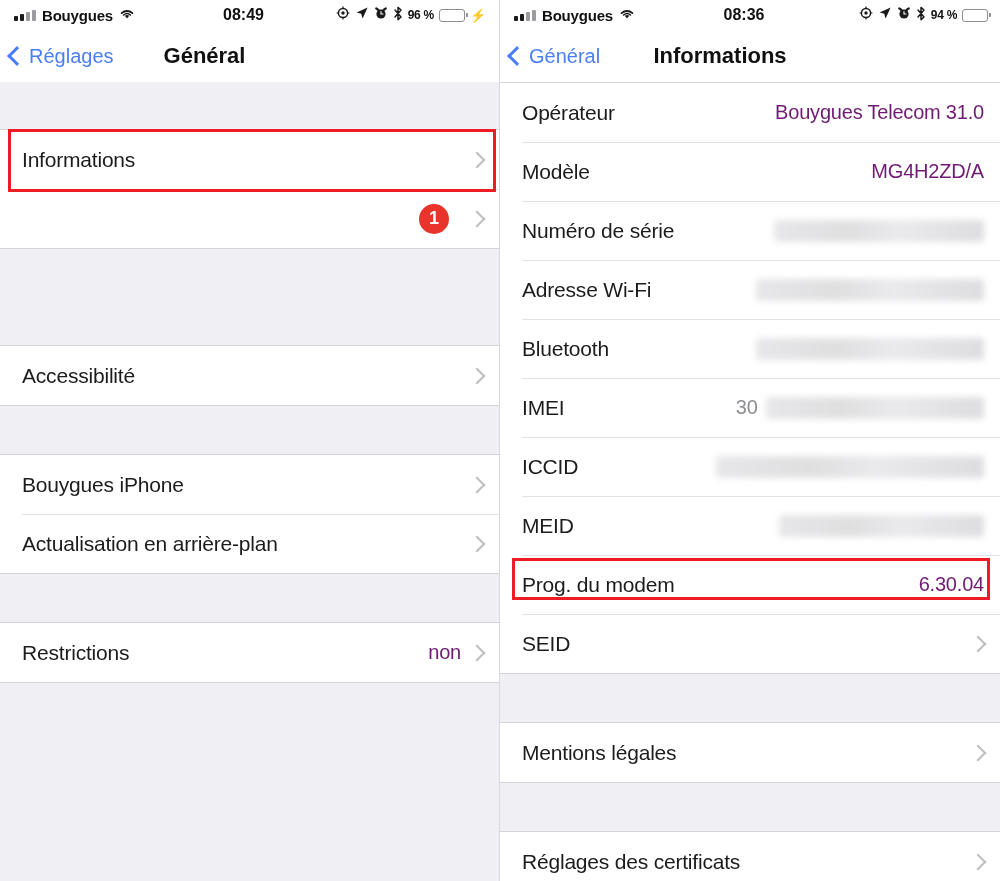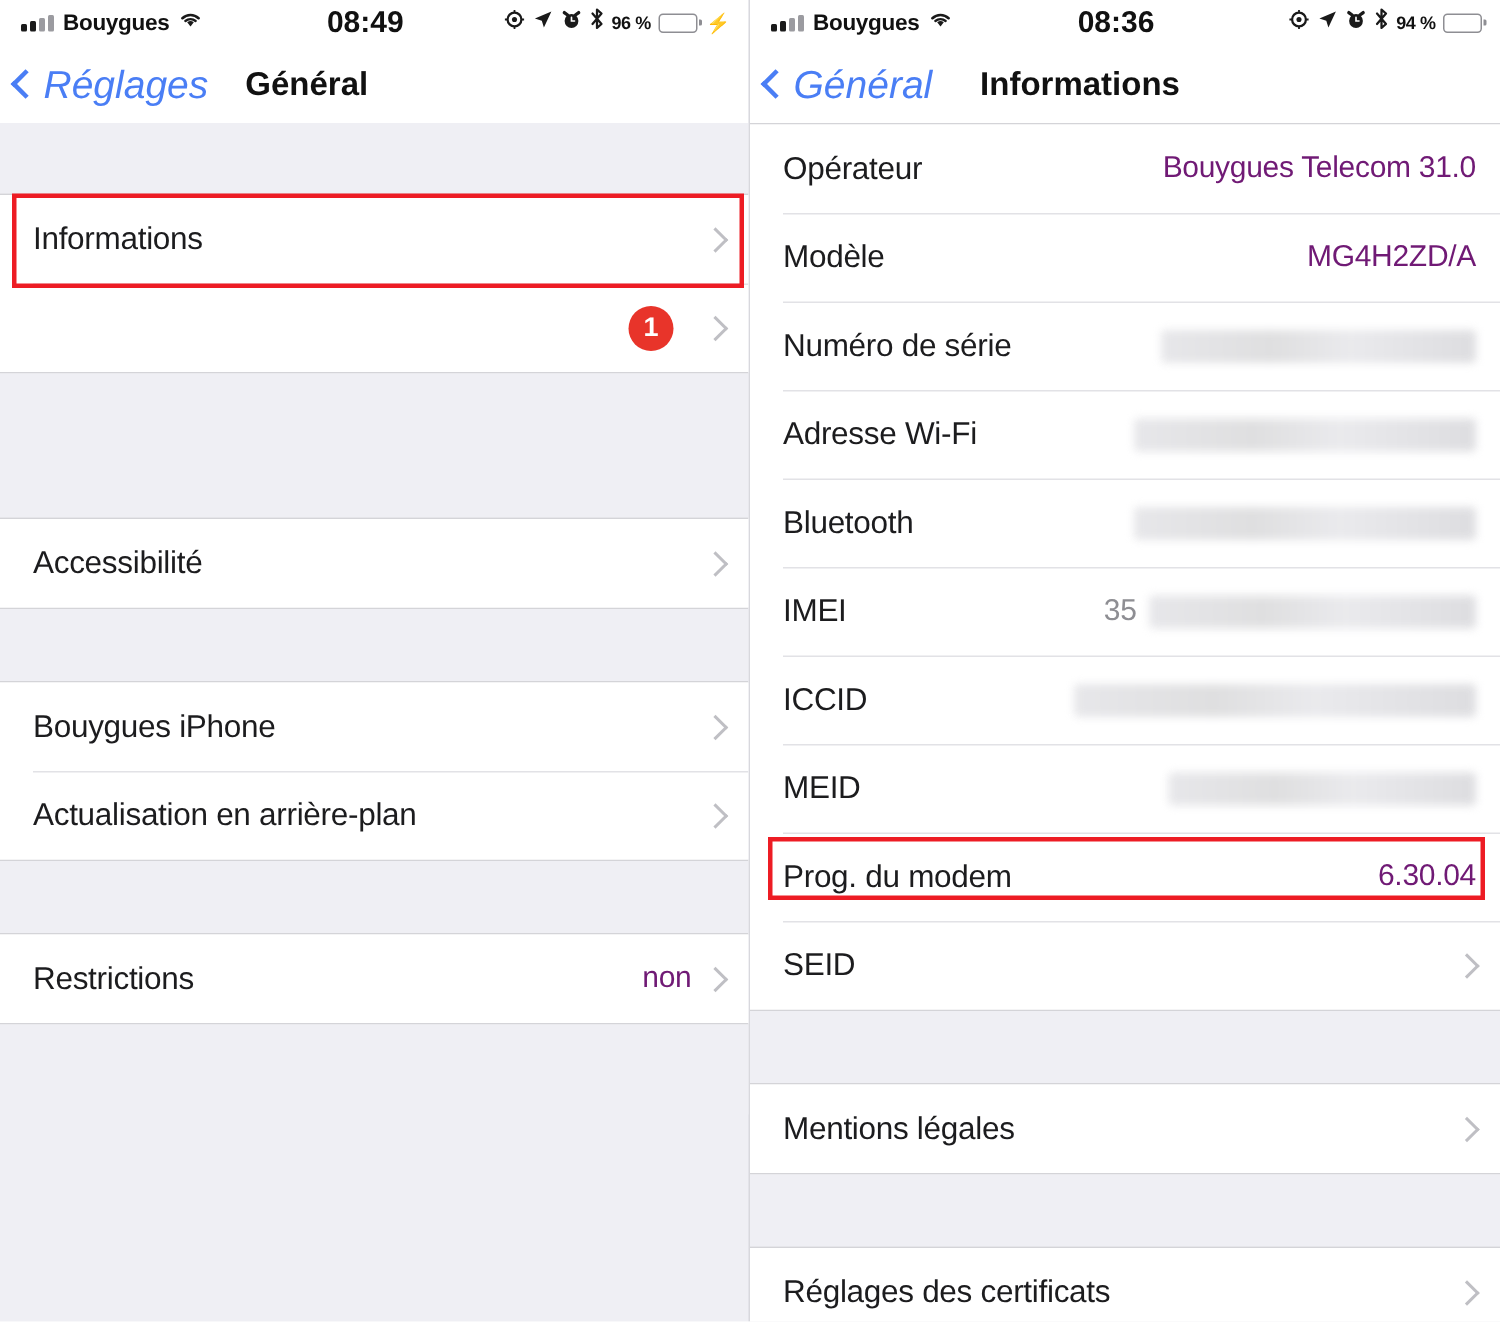--- a/index.html
+++ b/index.html
@@ -60,21 +60,21 @@
   .signal-dots i:nth-child(1) { height: 5px; }
   .signal-dots i:nth-child(2) { height: 7px; }
   .signal-dots i:nth-child(3) { height: 9px; background: #9b9ba0; }
   .signal-dots i:nth-child(4) { height: 11px; background: #9b9ba0; }
   .carrier { font-size: 15px; font-weight: bold; letter-spacing: -0.2px; }
   .wifi-ico { display:inline-block; }
   .sb-center {
     position: absolute;
     left: 0; right: 12px;
     text-align: center;
-    font-size: 20px;
+    font-size: 16px;
     font-weight: bold;
     pointer-events: none;
   }
   .sb-right {
     margin-left: auto;
     display: flex;
     align-items: center;
     gap: 5px;
     z-index: 2;
   }
@@ -111,24 +111,23 @@
     position: relative;
     display: flex;
     align-items: center;
   }
   .back-btn {
     display: flex;
     align-items: center;
     gap: 3px;
     padding-left: 10px;
     color: #4a7ef5;
-    font-size: 26px;
+    font-size: 20px;
     cursor: pointer;
     z-index: 2;
-    font-style: italic;
   }
   .back-chev {
     display: inline-block;
     width: 11px;
     height: 11px;
     border-left: 3.2px solid #4a7ef5;
     border-bottom: 3.2px solid #4a7ef5;
     transform: rotate(45deg);
     margin-right: 2px;
   }
@@ -420,21 +419,21 @@
           <div class="row">
             <span class="label">Adresse Wi-Fi</span>
             <span class="blur" style="width: 228px;"></span>
           </div>
           <div class="row">
             <span class="label">Bluetooth</span>
             <span class="blur" style="width: 228px;"></span>
           </div>
           <div class="row">
             <span class="label">IMEI</span>
-            <span class="val-prefix">35</span>
+            <span class="val-prefix">30</span>
             <span class="blur" style="width: 218px; margin-left: 8px;"></span>
           </div>
           <div class="row">
             <span class="label">ICCID</span>
             <span class="blur" style="width: 268px;"></span>
           </div>
           <div class="row">
             <span class="label">MEID</span>
             <span class="blur" style="width: 205px;"></span>
           </div>

